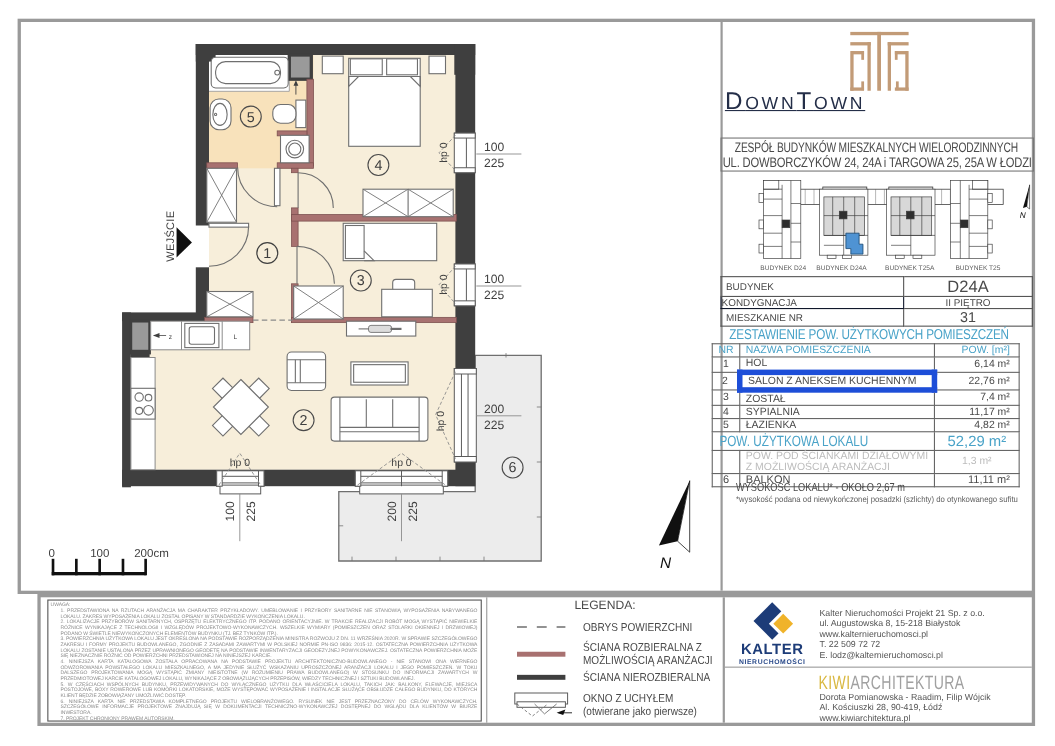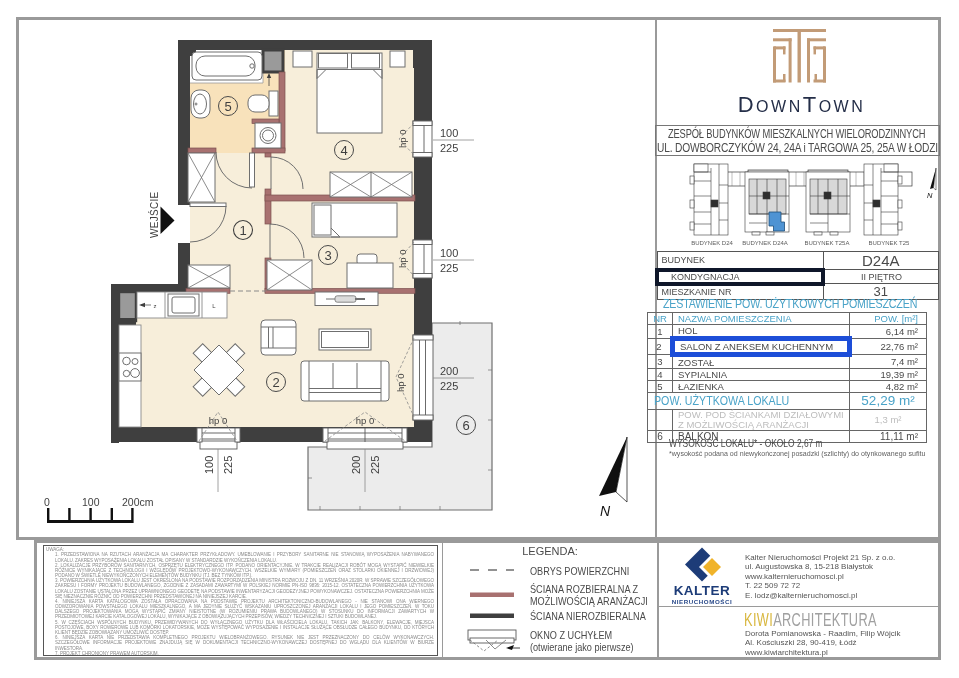--- a/index.html
+++ b/index.html
@@ -382,21 +382,21 @@
     <rect x="813.5" y="46.4" width="2.5" height="8"></rect>
     <rect x="773" y="46.4" width="3" height="36.1"></rect>
     <rect x="823" y="46.4" width="3" height="36.1"></rect>
     <rect x="773" y="79.5" width="12.5" height="3"></rect>
     <rect x="783" y="74" width="2.5" height="8"></rect>
     <rect x="814.5" y="74" width="2.5" height="8"></rect>
     <rect x="813.5" y="79.5" width="12.5" height="3"></rect>
   </g>
 </svg>
 
-<div class="abs" style="left:659px;top:92px;width:285px;text-align:center;color:#242e48;letter-spacing:2.5px;font-size:16px;"><span style="font-size:22px;">D</span>OWN<span style="font-size:22px;">T</span>OWN</div>
+<div class="abs" style="left:659px;top:79px;width:285px;text-align:left;color:#242e48;letter-spacing:2.5px;font-size:16px;text-decoration:underline;"><span style="font-size:22px;">D</span>OWN<span style="font-size:22px;">T</span>OWN</div>
 
 <div class="abs" style="left:655px;top:125px;width:283px;height:29px;border:1px solid #777;"></div>
 <div class="abs" style="left:668px;top:127px;color:#4a4a4a;font-size:12.5px;letter-spacing:-0.2px;white-space:nowrap;transform:scaleX(0.745);transform-origin:left top;">ZESPÓŁ BUDYNKÓW MIESZKALNYCH WIELORODZINNYCH</div>
 <div class="abs" style="left:656.5px;top:141px;color:#4a4a4a;font-size:12.5px;letter-spacing:-0.2px;white-space:nowrap;transform:scaleX(0.815);transform-origin:left top;">UL. DOWBORCZYKÓW 24, 24A i TARGOWA 25, 25A W ŁODZI</div>
 
 <svg class="abs" style="left:656px;top:158px;" width="285" height="92" viewBox="656 158 285 92">
 
   <g stroke="#3a3a3a" stroke-width="0.7" fill="#fff">
     <rect x="700" y="172" width="212" height="14"></rect>
     <rect x="748" y="170" width="40" height="16" fill="#d8d8d8"></rect>
@@ -507,21 +507,21 @@
 </svg>
 
 <div class="abs" style="left:655px;top:251px;width:284px;">
   <table style="border-collapse:collapse;width:100%;table-layout:fixed;color:#4a4a4a;">
     <tbody>
         <tr style="height:11px;">
           <td style="border:1px solid #555;width:166px;font-size:9px;padding:0 0 0 4px;">BUDYNEK</td>
           <td style="border:1px solid #555;font-size:15px;text-align:center;padding:0;">D24A</td>
         </tr>
     <tr style="height:11px;">
-          <td style="border:4px solid #0f172a;font-size:9px;padding:0 0 0 12px;">KONDYGNACJA</td>
+          <td style="border:1px solid #0f172a;font-size:9px;padding:0 0 0 0;">KONDYGNACJA</td>
           <td style="border:1px solid #555;font-size:9px;text-align:center;padding:0;">II PIĘTRO</td>
         </tr>
     <tr style="height:12px;">
           <td style="border:1px solid #555;font-size:9px;padding:0 0 0 4px;">MIESZKANIE NR</td>
           <td style="border:1px solid #555;font-size:13px;text-align:center;padding:0;">31</td>
         </tr>
   </tbody>
     </table>
 </div>
 
@@ -546,21 +546,21 @@
           <td style="border:1px solid #666;text-align:right;padding:0 8px 0 0;">22,76 m²</td>
         </tr>
     <tr style="height:10.3px;color:#4a4a4a;font-size:9.5px;">
           <td style="border:1px solid #666;text-align:center;padding:0;">3</td>
           <td style="border:1px solid #666;padding:0 0 0 5px;">ZOSTAŁ</td>
           <td style="border:1px solid #666;text-align:right;padding:0 8px 0 0;">7,4 m²</td>
         </tr>
     <tr style="height:10.3px;color:#4a4a4a;font-size:9.5px;">
           <td style="border:1px solid #666;text-align:center;padding:0;">4</td>
           <td style="border:1px solid #666;padding:0 0 0 5px;">SYPIALNIA</td>
-          <td style="border:1px solid #666;text-align:right;padding:0 8px 0 0;">19,39 m²</td>
+          <td style="border:1px solid #666;text-align:right;padding:0 8px 0 0;">11,17 m²</td>
         </tr>
     <tr style="height:10.3px;color:#4a4a4a;font-size:9.5px;">
           <td style="border:1px solid #666;text-align:center;padding:0;">5</td>
           <td style="border:1px solid #666;padding:0 0 0 5px;">ŁAZIENKA</td>
           <td style="border:1px solid #666;text-align:right;padding:0 8px 0 0;">4,82 m²</td>
         </tr>
     <tr style="height:16.5px;color:#4aa3c8;">
           <td colspan="2" style="border:1px solid #666;font-size:13.5px;padding:0 0 0 6px;"><span style="display:inline-block;white-space:nowrap;transform:scaleX(0.79);transform-origin:left center;">POW. UŻYTKOWA LOKALU</span></td>
           <td style="border:1px solid #666;font-size:13.5px;text-align:center;padding:0;">52,29 m²</td>
         </tr>

